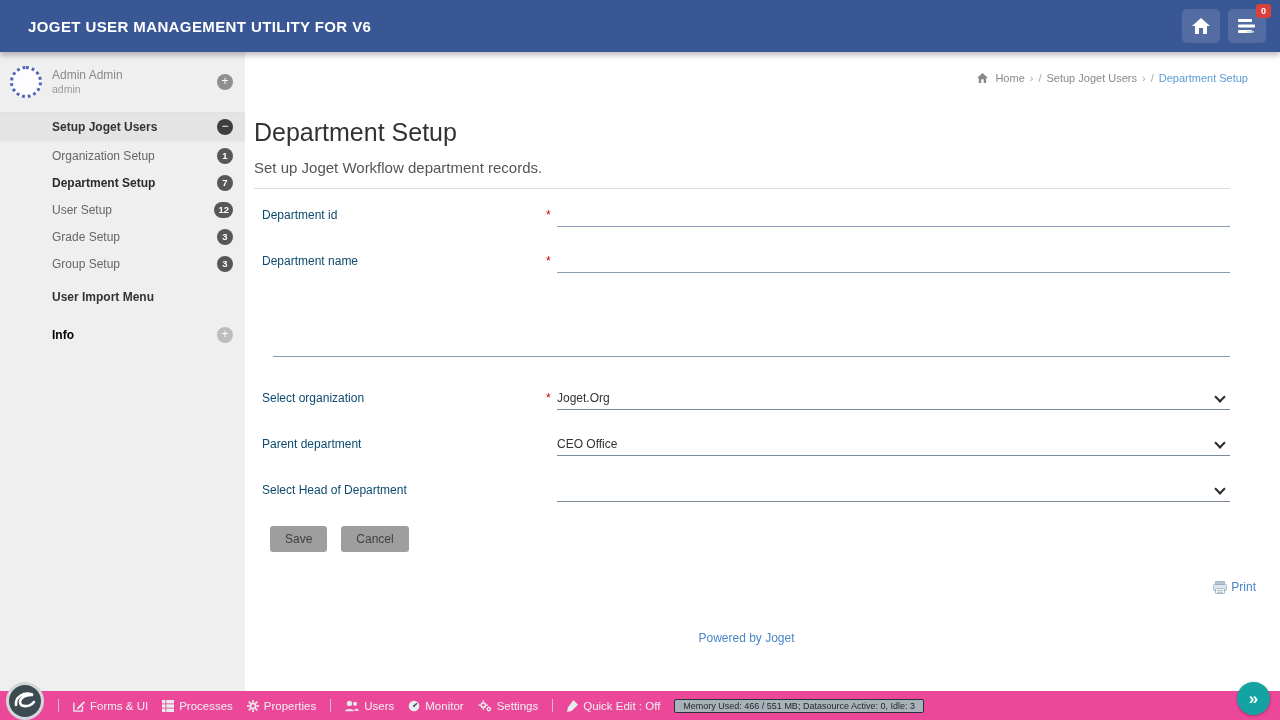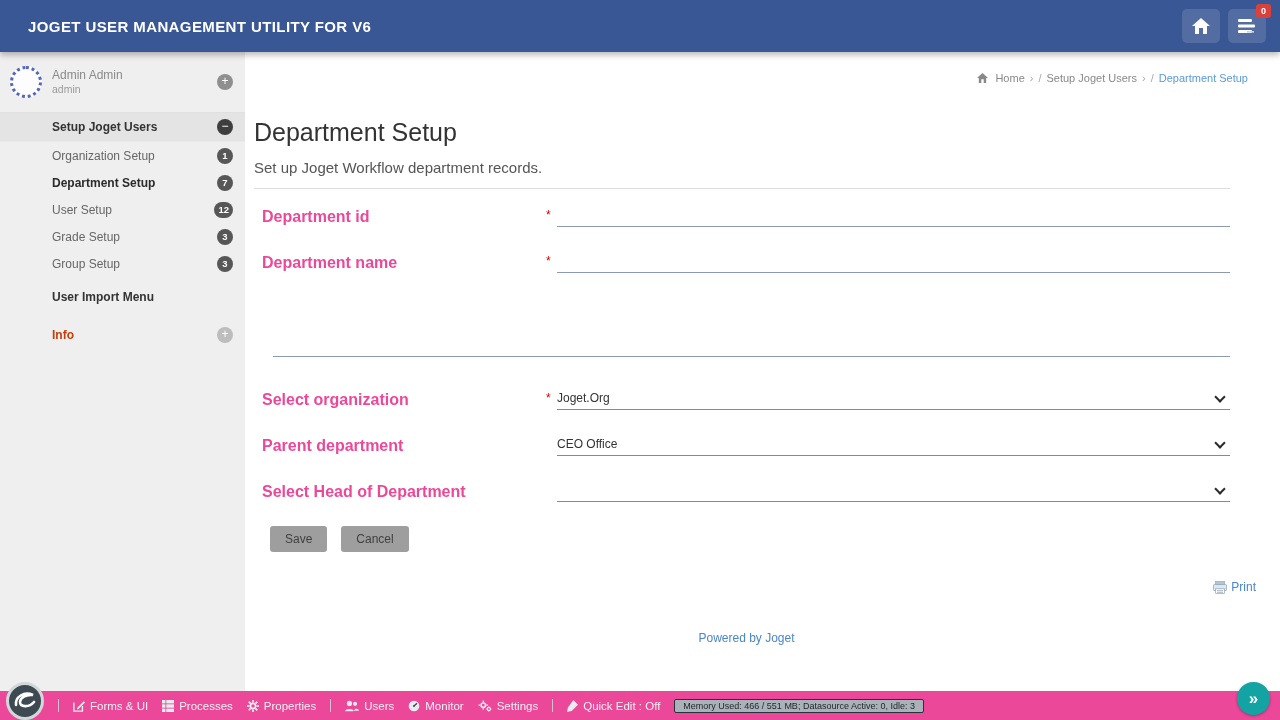--- a/index.html
+++ b/index.html
@@ -45,41 +45,41 @@
   .menu-item .m-label { font-size:12px; color:#666; }
   .menu-item.active .m-label { font-weight:bold; color:#2b2b2b; }
   .badge { margin-left:auto; min-width:16px; height:16px; border-radius:9px;
     background:#575757; color:#fff; font-size:9.5px; font-weight:bold;
     display:flex; align-items:center; justify-content:center; padding:0 4px; }
   .menu-head { display:flex; align-items:center; height:28px; margin-top:6px;
     padding:0 12px 0 52px; cursor:pointer; }
   .menu-head .s-label { font-size:12px; font-weight:bold; color:#333; }
   .menu-info { display:flex; align-items:center; height:28px; margin-top:10px;
     padding:0 12px 0 52px; cursor:pointer; }
-  .menu-info .s-label { font-size:12px; font-weight:bold; color:#c2410c; }
+  .menu-info .s-label { font-size:12px; font-weight:bold; color:#000000; }
 
   
   .main { position:absolute; top:52px; left:213px; right:0; bottom:22px;
     background:#fff; }
   .breadcrumb { position:absolute; top:20px; right:32px; font-size:11px;
     color:#888; display:flex; align-items:center; gap:5px; }
   .breadcrumb .crumb { cursor:pointer; }
   .breadcrumb .sep { color:#aaa; }
   .breadcrumb .current { color:#5b9bd5; cursor:pointer; }
   .bc-home-icon { display:inline-flex; margin-right:2px; }
 
   .content { padding:66px 50px 0 41px; }
   .page-title { font-size:25px; font-weight:400; color:#333; }
   .page-subtitle { font-size:15px; color:#555; margin-top:12px; }
   .title-divider { border:none; border-top:1px solid #ddd; margin:12px 0 0 0; }
 
   .form { margin-top:16px; padding-left:8px; }
   .form-row { display:flex; align-items:stretch; margin-bottom:24px; }
-  .f-label { width:284px; flex:none; font-size:16px; font-weight:bold;
-    color:#ec4899; padding-top:3px; }
+  .f-label { width:284px; flex:none; font-size:12px; font-weight:normal;
+    color:#0c4a6e; padding-top:3px; }
   .req { width:11px; flex:none; color:#cc0000; font-size:12px; padding-top:3px; }
   .f-field { flex:1; position:relative; }
   .line-input { width:100%; height:22px; border:none;
     border-bottom:1px solid #8a9ab5; font-size:12px; color:#333;
     background:transparent; outline:none; border-radius:0; }
   .line-textarea { width:100%; height:60px; border:none;
     border-bottom:1px solid #8a9ab5; font-size:12px; color:#333; resize:none;
     background:transparent; outline:none; border-radius:0; }
   .row-textarea { margin-bottom:27px; }
   .select-box { display:flex; align-items:flex-start; height:22px;

